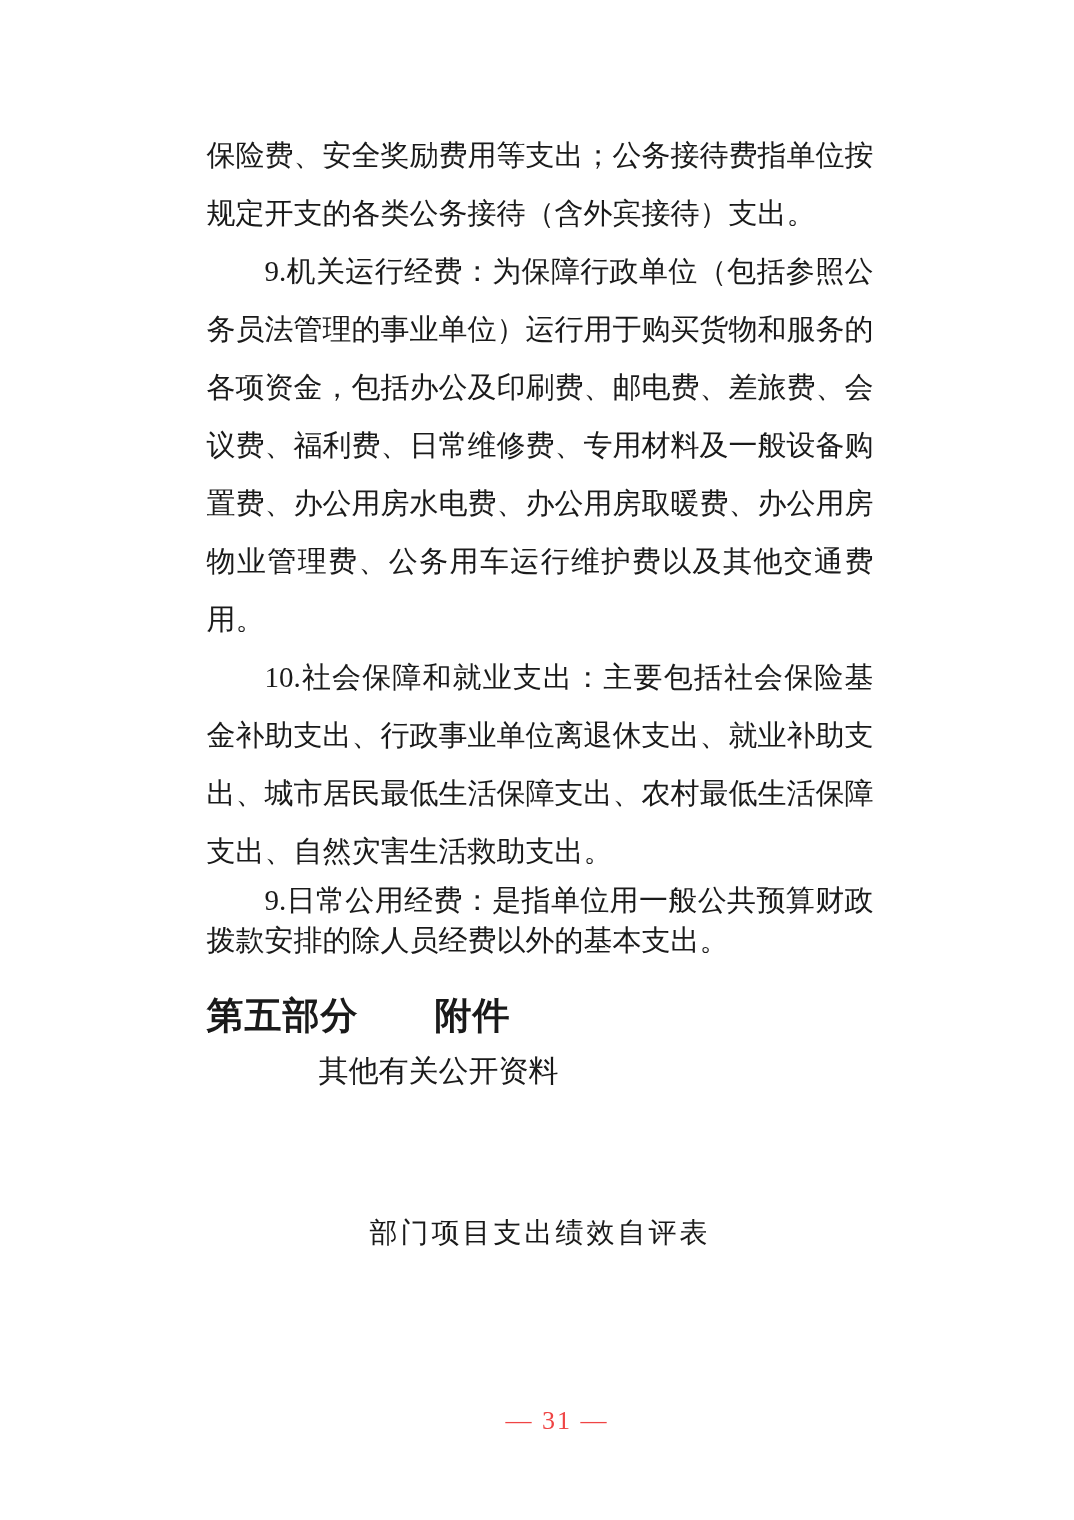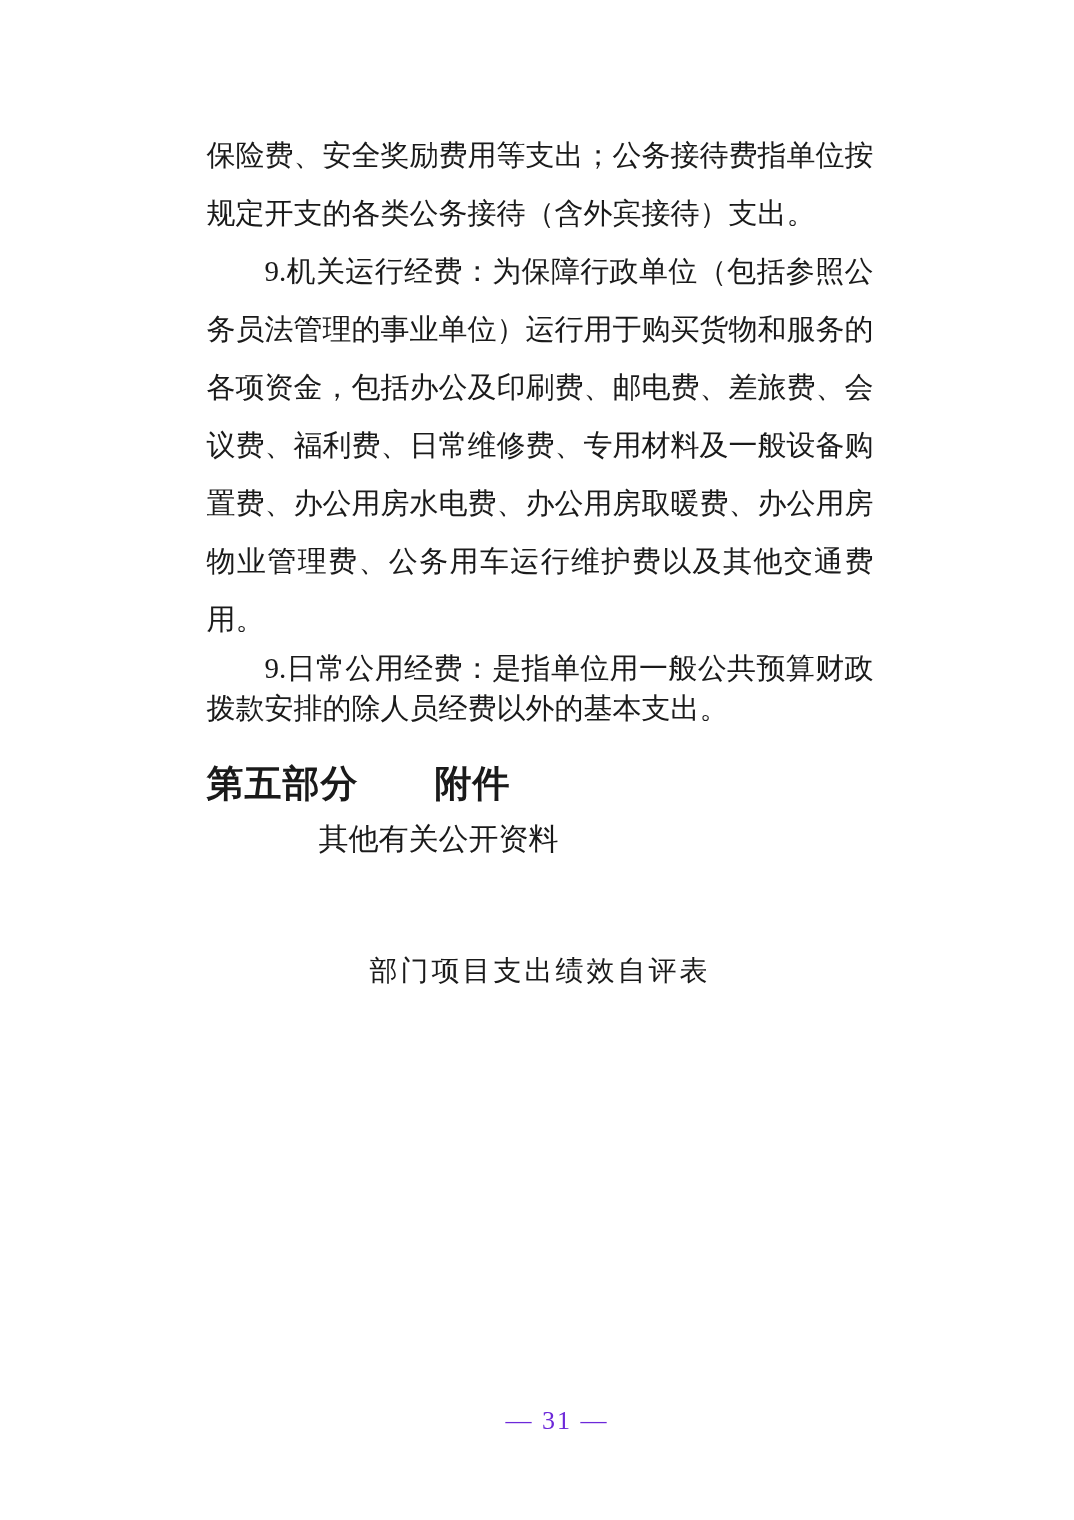--- a/index.html
+++ b/index.html
@@ -37,43 +37,44 @@
   }
   .subsection {
     font-size: 30px;
     line-height: 50px;
     margin-left: 112px;
   }
   .table-title {
     font-size: 28px;
     letter-spacing: 3px;
     text-align: center;
-    margin-top: 88px;
+    margin-top: 118px;
   }
   .page-number {
     position: absolute;
     left: 0;
     right: 0;
     bottom: 84px;
     text-align: center;
     font-size: 26px;
     letter-spacing: 2px;
-    color: #6d28d9;
+    color: #ef4444;
     padding-left: 40px;
   }
 </style>
 </head>
 <body>
 
 <div class="page">
   <div class="content">
 
     <div>
         <p class="para">保险费、安全奖励费用等支出；公务接待费指单位按规定开支的各类公务接待（含外宾接待）支出。</p>
         <p class="para indent"><b class="lead">9.机关运行经费：</b>为保障行政单位（包括参照公务员法管理的事业单位）运行用于购买货物和服务的各项资金，包括办公及印刷费、邮电费、差旅费、会议费、福利费、日常维修费、专用材料及一般设备购置费、办公用房水电费、办公用房取暖费、办公用房物业管理费、公务用车运行维护费以及其他交通费用。</p>
+        <p class="para indent"><b class="lead">10.社会保障和就业支出：</b>主要包括社会保险基金补助支出、行政事业单位离退休支出、就业补助支出、城市居民最低生活保障支出、农村最低生活保障支出、自然灾害生活救助支出。</p>
         <p class="para indent compact"><b class="lead">9.日常公用经费：</b>是指单位用一般公共预算财政拨款安排的除人员经费以外的基本支出。</p>
       </div>
 
     <h2 class="section-heading">第五部分　　附件</h2>
 
     <div class="subsection">其他有关公开资料</div>
 
     <div class="table-title">部门项目支出绩效自评表</div>
 
   </div>

